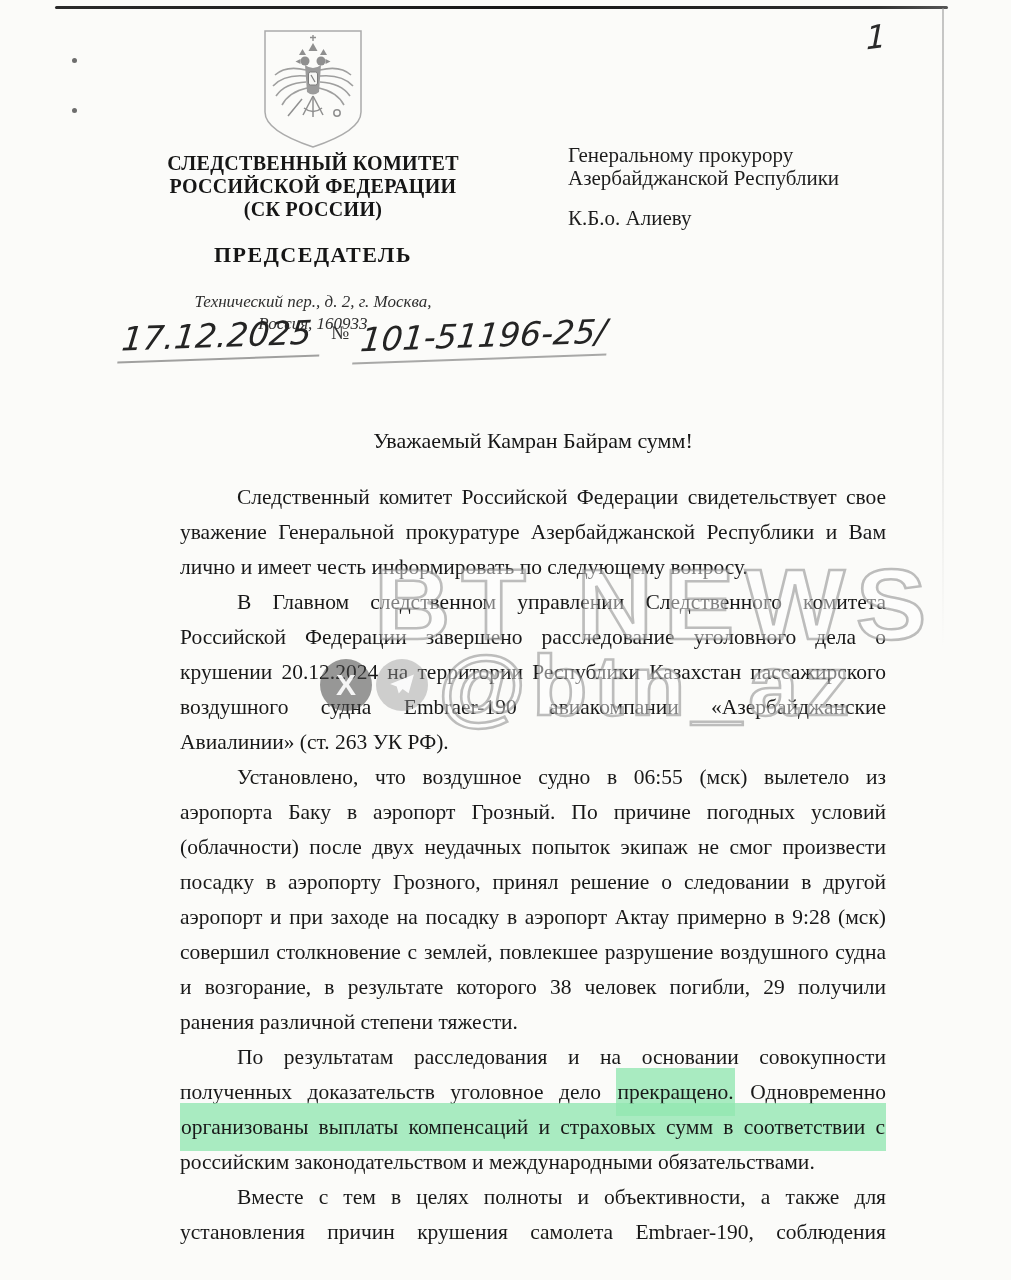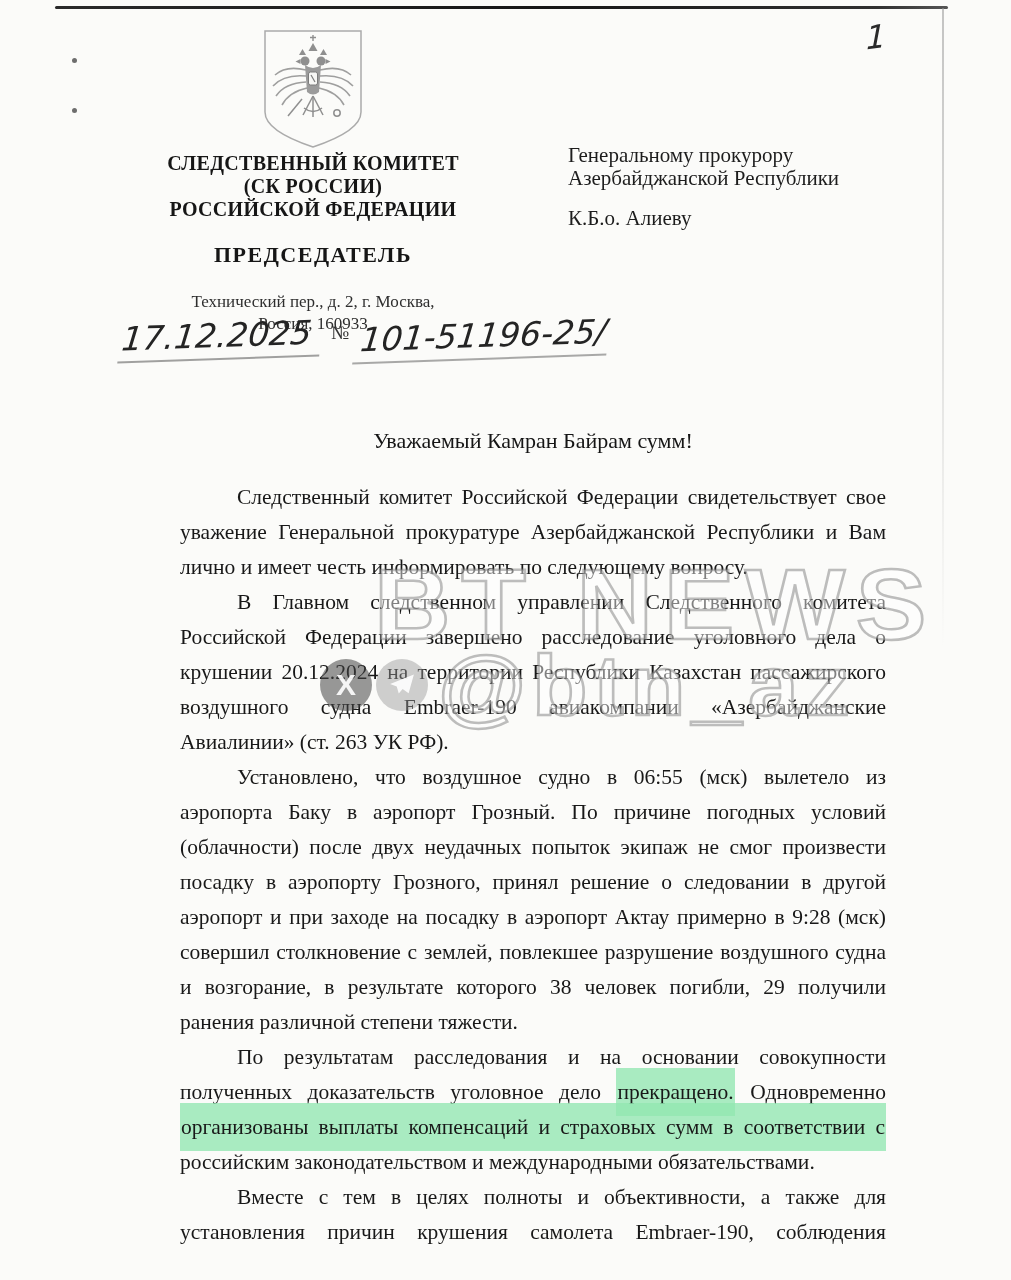--- a/index.html
+++ b/index.html
@@ -22,21 +22,21 @@
     position:absolute; left:866px; top:18px;
     font-family:"DejaVu Sans", sans-serif; font-style:italic;
     font-size:32px; color:#2a2a2a; transform:rotate(-8deg) skewX(-8deg);
   }
 
   
   .letterhead { position:absolute; left:160px; top:28px; width:306px; text-align:center; }
   .emblem { display:block; margin:0 auto 0; }
   .org-name { font-weight:bold; font-size:20px; line-height:23px; letter-spacing:.3px; color:#161616; margin-top:2px; }
   .chairman { font-weight:bold; font-size:22px; letter-spacing:1.5px; margin-top:21px; color:#161616;font-family:Liberation Serif, serif; }
-  .address { font-size:17px; line-height:22px; margin-top:23px; color:#2e2e2e; }
+  .address { font-size:17px; line-height:22px; margin-top:23px; color:#2e2e2e;font-style:italic; }
 
   
   .reg-row { position:absolute; left:120px; top:316px; width:480px; white-space:nowrap; }
   .hw { font-family:"DejaVu Sans", sans-serif; font-style:italic; font-weight:500;
         font-size:33px; color:#242424; display:inline-block; transform:skewX(-8deg); }
   .hw.date { border-bottom:2px solid rgba(85,85,85,.55); padding:0 10px 3px 2px; transform:skewX(-8deg) rotate(-2deg); }
   .no-sign { font-size:19px; margin:0 6px 0 10px; vertical-align:8px; color:#333; }
   .hw.number { border-bottom:2px solid rgba(85,85,85,.5); padding:0 2px 3px 6px; transform:skewX(-8deg) rotate(-2deg); }
 
   
@@ -120,22 +120,22 @@
         <path d="M55 68 L45 87"></path>
           <path d="M55 68 L55 89"></path>
           <path d="M55 68 L65 87"></path>
         <path d="M46 80 Q55 87 64 80"></path>
         <path d="M30 88 L44 71"></path>
           <circle cx="79" cy="85" r="3.2"></circle>
       </g>
     </svg>
     <div class="org-name">
       <div>СЛЕДСТВЕННЫЙ КОМИТЕТ</div>
+      <div>РОССИЙСКОЙ ФЕДЕРАЦИИ</div>
       <div>(СК РОССИИ)</div>
-      <div>РОССИЙСКОЙ ФЕДЕРАЦИИ</div>
     </div>
     <div class="chairman">ПРЕДСЕДАТЕЛЬ</div>
     <div class="address">
       <div>Технический пер., д. 2, г. Москва,</div>
       <div>Россия, 160933</div>
     </div>
   </div>
 
   <div class="reg-row">
     <span class="hw date">17.12.2025</span><span class="no-sign">№</span><span class="hw number">101-51196-25/</span>

